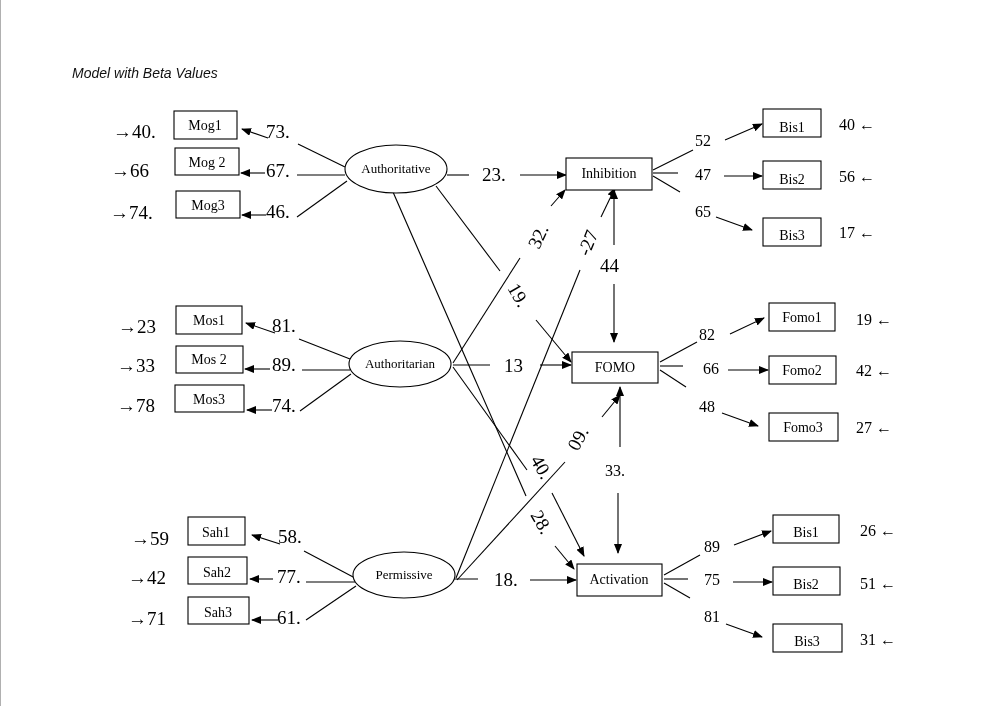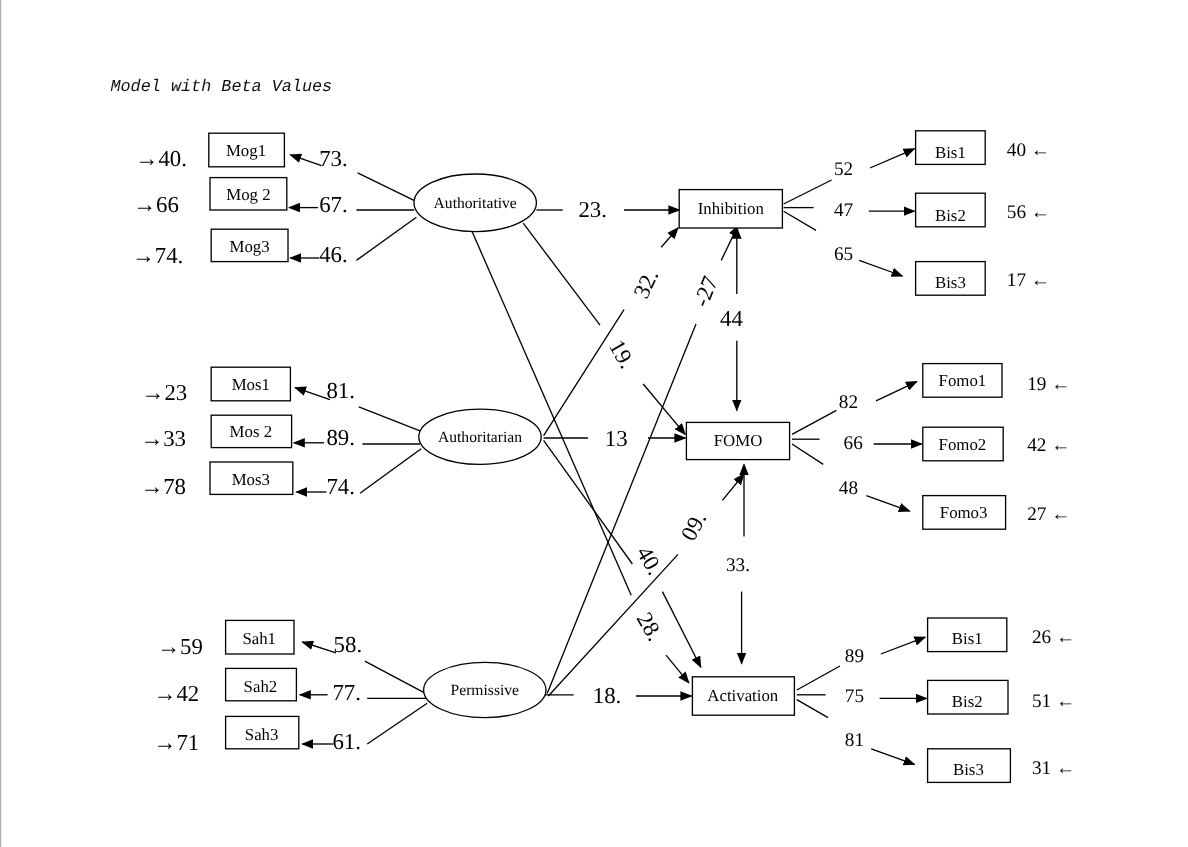--- a/index.html
+++ b/index.html
@@ -1,18 +1,18 @@
 <!DOCTYPE html>
 <html><head>
 <meta charset="utf-8">
 <style>
   html, body { margin: 0; padding: 0; background: #ffffff; }
   body { width: 990px; height: 706px; overflow: hidden; position: relative; }
   .page-edge { position: absolute; left: 0; top: 0; width: 1px; height: 706px; background: #b0b0b0; }
-  .caption { position: absolute; left: 92px; top: 65px; font-family: Liberation Mono, monospace; font-style: italic; font-size: 14px; color: #111; }
+  .caption { position: absolute; left: 72px; top: 65px; font-family: Liberation Sans, sans-serif; font-style: italic; font-size: 14px; color: #111; }
   svg { position: absolute; left: 0; top: 0; }
   svg text { font-family: "Liberation Serif", serif; fill: #000; }
   .box-label { font-size: 14px; }
   .ell-label { font-size: 13px; }
   .coef { font-size: 19px; }
   .coef-sm { font-size: 16px; }
   .err { font-size: 19px; }
   .err-sm { font-size: 16px; }
 </style>
 </head>

